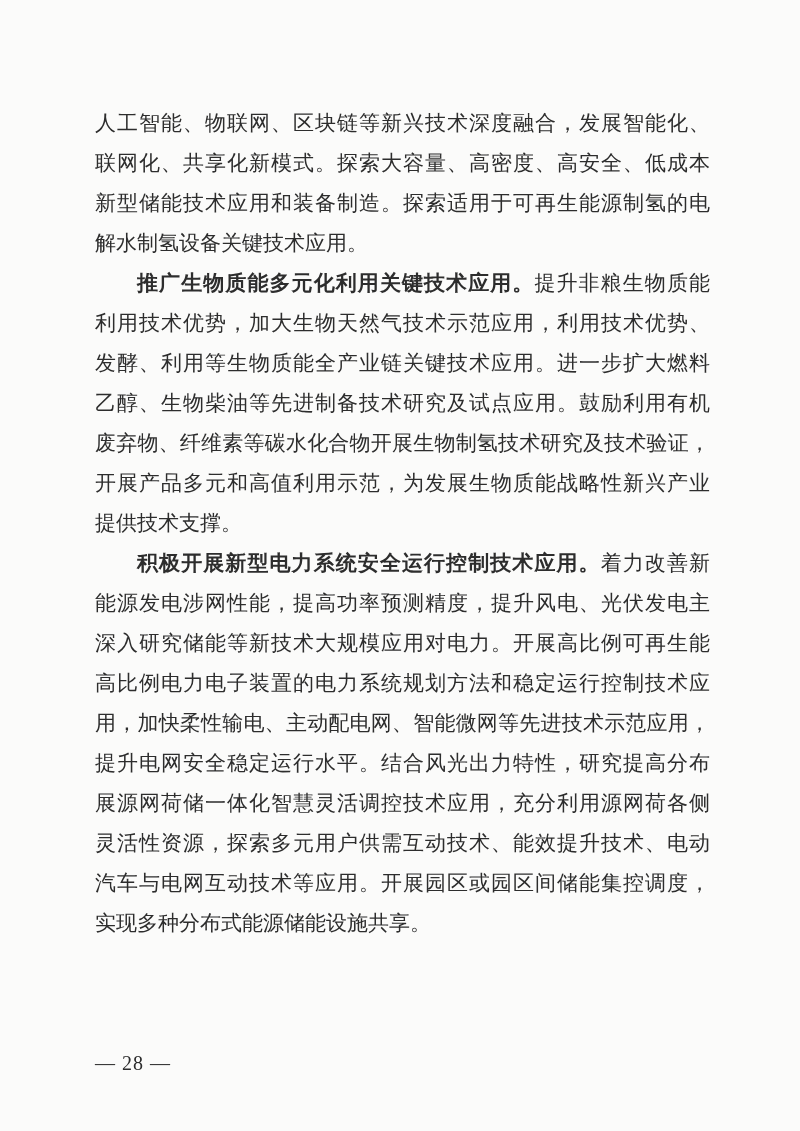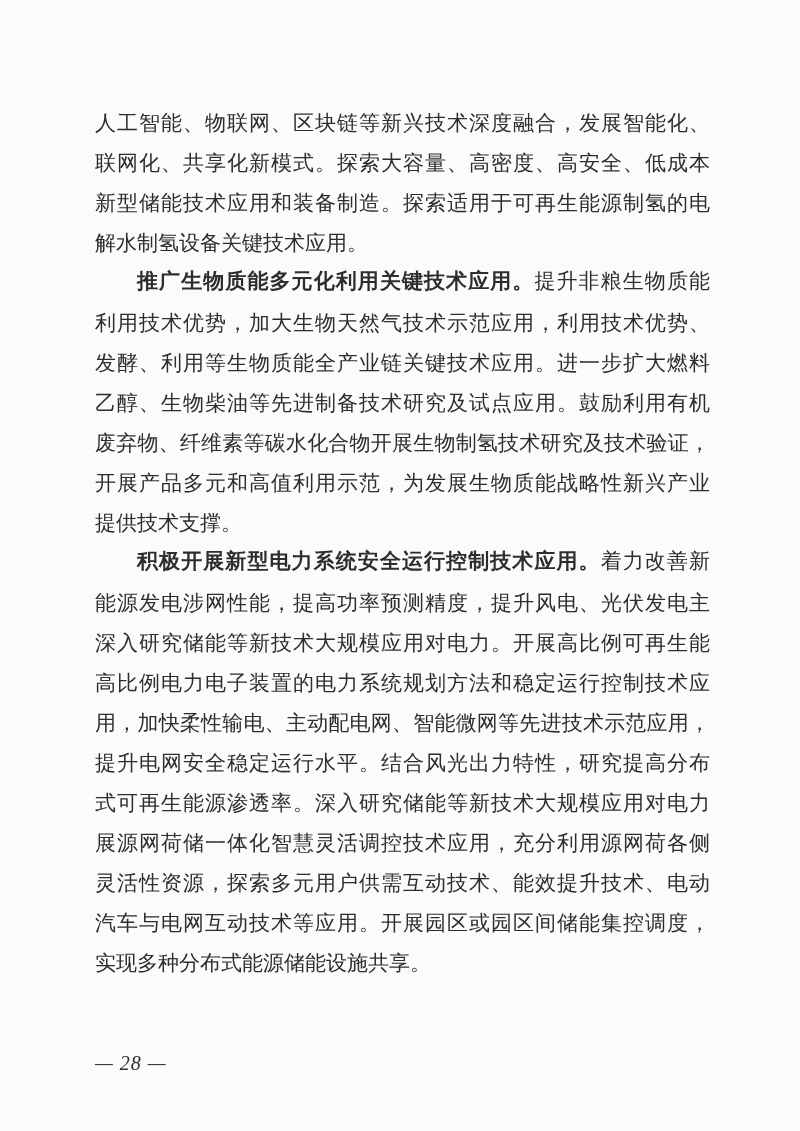--- a/index.html
+++ b/index.html
@@ -18,31 +18,30 @@
   .line {
     font-size: 21px;
     line-height: 40px;
     height: 40px;
     white-space: nowrap;
     text-align: justify;
     text-justify: inter-character;
     overflow: hidden;
   }
   .line.fill { text-align-last: justify; white-space: normal; }
-  .line.indent { text-indent: 42px; font-family: Liberation Mono, monospace; }
+  .line.indent { text-indent: 42px; }
   .lead { font-weight: bold; }
   .footer {
     position: absolute;
     left: 95px;
     top: 1048px;
     font-size: 20px;
     line-height: 30px;
     letter-spacing: 1px;
     color: #2d2d2d;
-    font-style: italic;
   }
 </style>
 </head>
 <body>
 
 <div class="page">
 
   <div class="para">
     <div class="line fill">人工智能、物联网、区块链等新兴技术深度融合，发展智能化、</div>
     <div class="line fill">联网化、共享化新模式。探索大容量、高密度、高安全、低成本</div>
@@ -64,21 +63,20 @@
 
   <div class="para">
     <div class="line fill indent">
       <span class="lead">积极开展新型电力系统安全运行控制技术应用。</span><span>着力改善新</span>
     </div>
     <div class="line fill">能源发电涉网性能，提高功率预测精度，提升风电、光伏发电主</div>
     <div class="line fill">深入研究储能等新技术大规模应用对电力。开展高比例可再生能源、</div>
     <div class="line fill">高比例电力电子装置的电力系统规划方法和稳定运行控制技术应</div>
     <div class="line fill">用，加快柔性输电、主动配电网、智能微网等先进技术示范应用，</div>
     <div class="line fill">提升电网安全稳定运行水平。结合风光出力特性，研究提高分布</div>
-    <div class="line fill">式可再生能源渗透率。深入研究储能等新技术大规模应用对电力</div>
     <div class="line fill">展源网荷储一体化智慧灵活调控技术应用，充分利用源网荷各侧</div>
     <div class="line fill">灵活性资源，探索多元用户供需互动技术、能效提升技术、电动</div>
     <div class="line fill">汽车与电网互动技术等应用。开展园区或园区间储能集控调度，</div>
     <div class="line">实现多种分布式能源储能设施共享。</div>
   </div>
 
   <div class="footer">— 28 —</div>
 
 </div>
 

